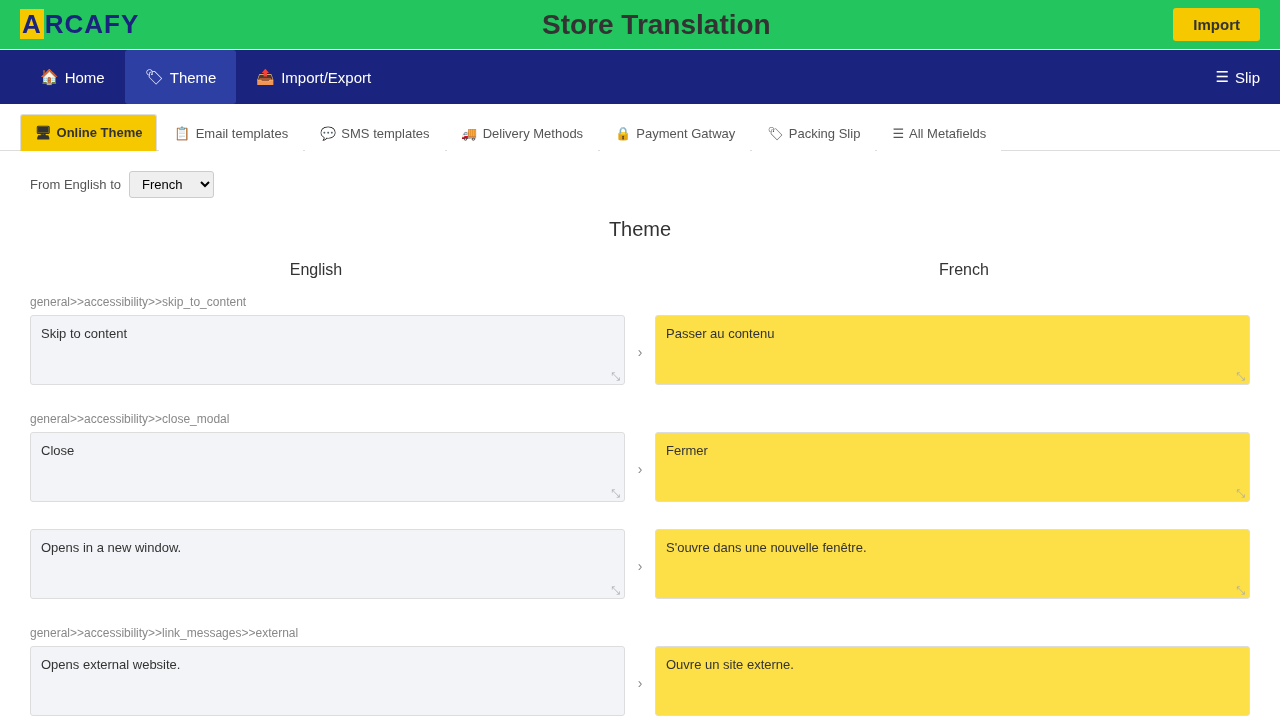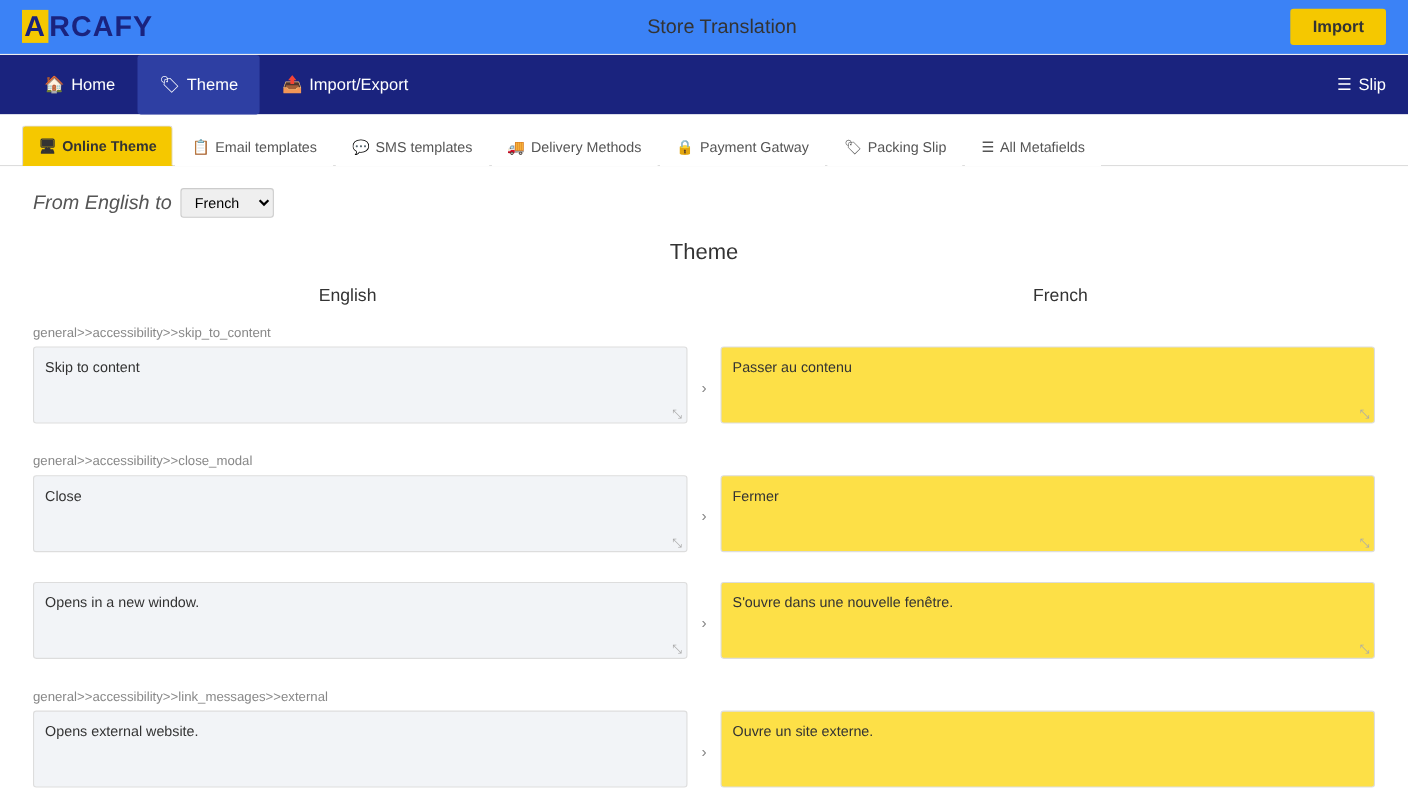--- a/index.html
+++ b/index.html
@@ -4,43 +4,43 @@
   <style>
     * { box-sizing: border-box; margin: 0; padding: 0; }
     body { font-family: Arial, sans-serif; font-size: 14px; background: #fff; color: #333; }
 
     
     .top-header {
       display: flex;
       align-items: center;
       justify-content: space-between;
       padding: 8px 20px;
-      background: #3b82f6;
+      background: #22c55e;
       border-bottom: 1px solid #eee;
     }
     .logo {
       display: flex;
       align-items: center;
     }
     .logo-text {
       font-size: 26px;
       font-weight: 900;
       color: #1a237e;
       letter-spacing: 1px;
     }
     .logo-a {
       background: #f5c800;
       color: #1a237e;
       font-weight: 900;
       padding: 0 2px;
       margin-right: 1px;
     }
     .page-title {
-      font-size: 18px;
-      font-weight: 400;
+      font-size: 28px;
+      font-weight: 700;
       color: #333;
     }
     .support-btn {
       background: #f5c800;
       color: #333;
       border: none;
       padding: 8px 20px;
       font-size: 15px;
       font-weight: 600;
       cursor: pointer;
@@ -118,23 +118,22 @@
     .content {
       padding: 20px 30px;
     }
     .filter-row {
       display: flex;
       align-items: center;
       gap: 8px;
       margin-bottom: 20px;
     }
     .filter-label {
-      font-size: 18px;
+      font-size: 13px;
       color: #555;
-      font-style: italic;
     }
     .lang-select {
       border: 1px solid #ccc;
       padding: 4px 8px;
       font-size: 13px;
       border-radius: 3px;
       cursor: pointer;
     }
     .section-title {
       text-align: center;

